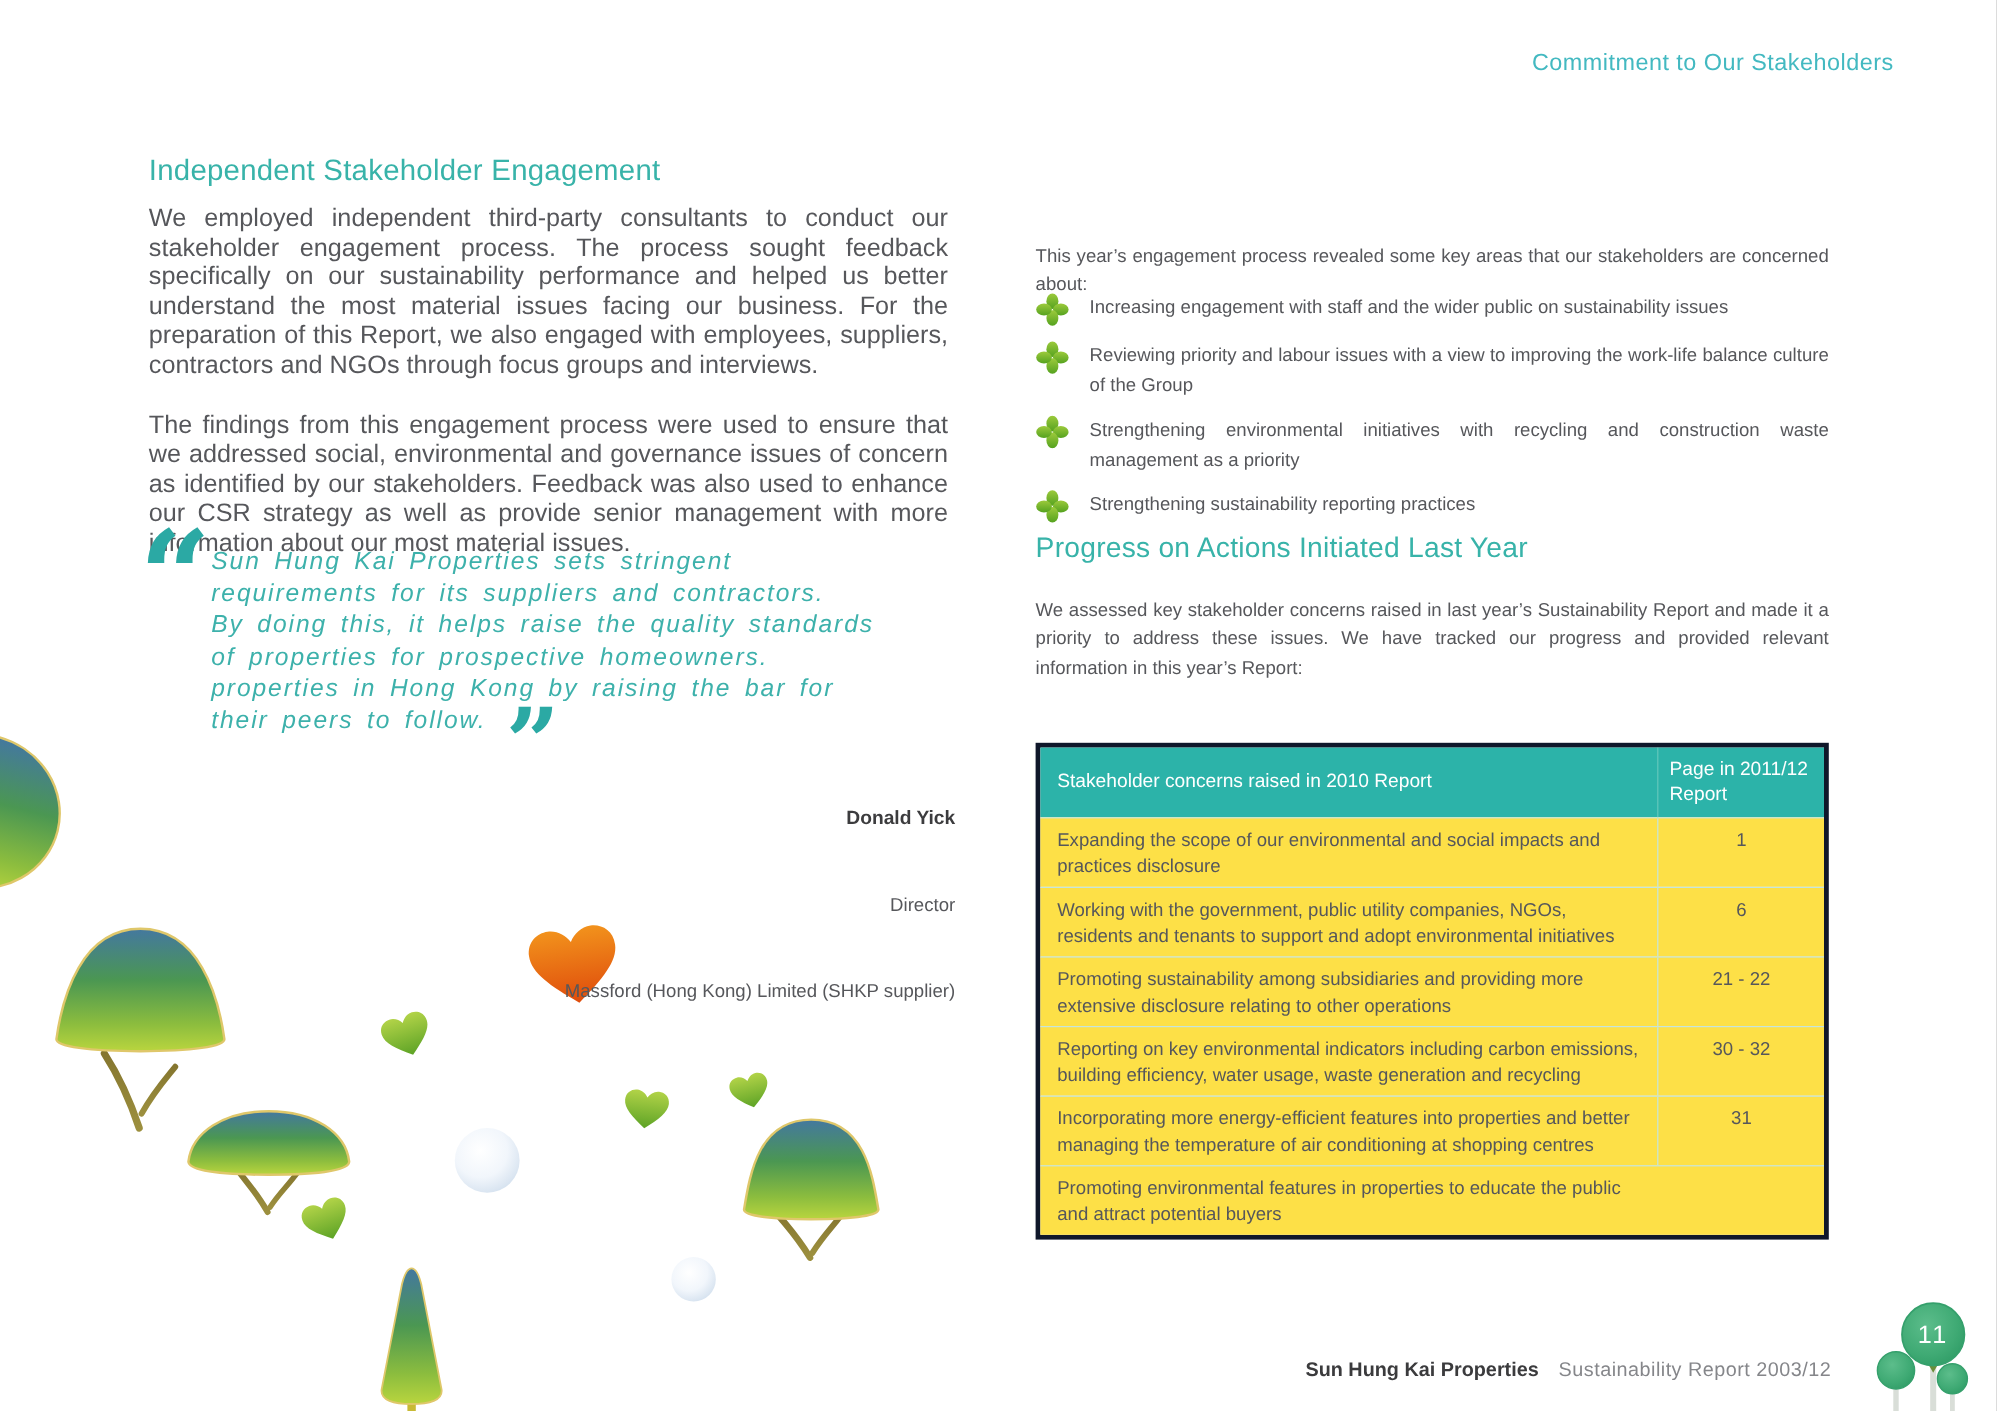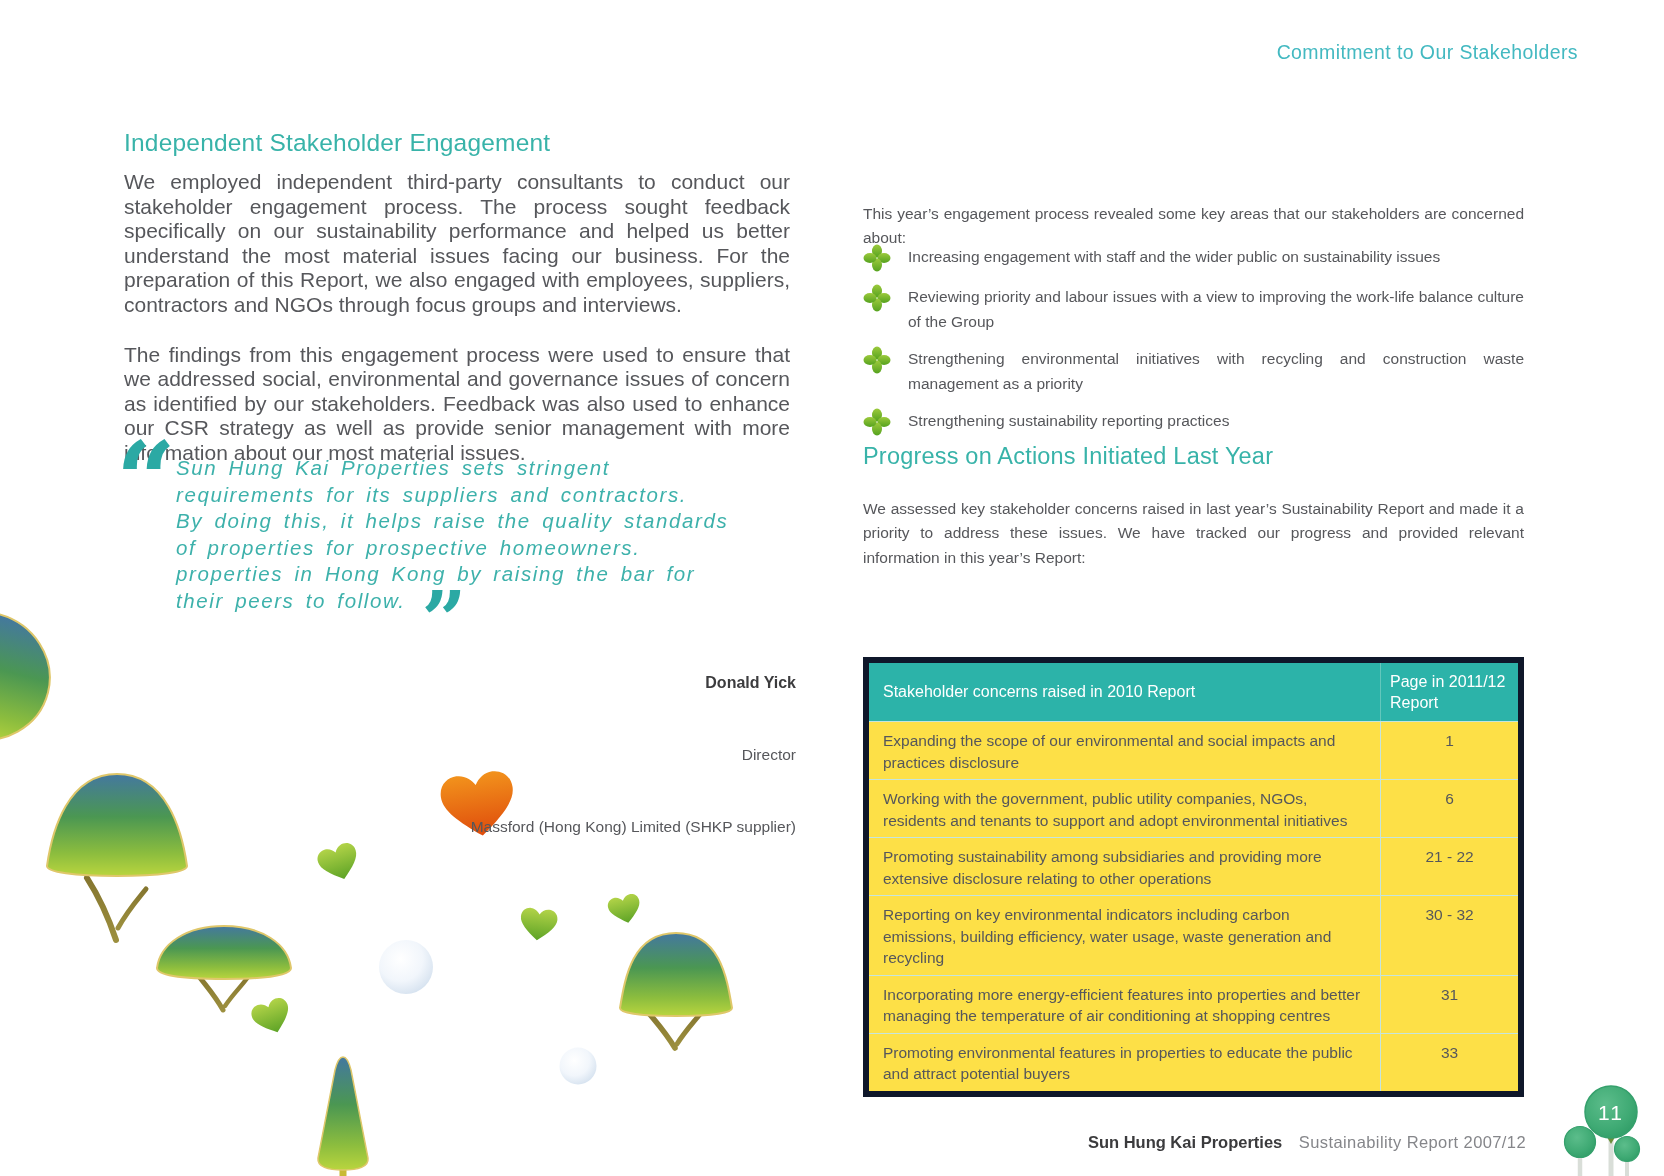--- a/index.html
+++ b/index.html
@@ -59,22 +59,22 @@
   .h-progress{
     position:absolute;left:863px;top:443px;margin:0;
     font-size:23.5px;font-weight:400;color:#38b3a9;letter-spacing:.2px;
   }
   .r-progress{
     position:absolute;left:863px;top:481px;width:661px;
     font-size:15.5px;line-height:24.6px;color:#56575b;text-align:justify;
   }
   
   .concern-table{
-    position:absolute;left:863px;top:657px;width:661px;
-    border:6px solid #0f172a;box-sizing:border-box;
+    position:absolute;left:863px;top:619px;width:661px;
+    border:4px solid #0f172a;box-sizing:border-box;
   }
   .tbl-header{display:flex;background:#2cb3a9;color:#ffffff;min-height:56px;}
   .th1{
     width:519px;box-sizing:border-box;padding:8px 14px;
     display:flex;align-items:center;font-size:16px;
   }
   .th2{
     width:140px;box-sizing:border-box;padding:8px 4px 8px 9px;
     border-left:1px solid #63c7bc;display:flex;align-items:center;
     font-size:16px;line-height:21px;
@@ -303,23 +303,22 @@
     <div class="tbl-row">
       <div class="td1">Reporting on key environmental indicators including carbon emissions, building efficiency, water usage, waste generation and recycling</div>
       <div class="td2">30 - 32</div>
     </div>
     <div class="tbl-row">
       <div class="td1">Incorporating more energy-efficient features into properties and better managing the temperature of air conditioning at shopping centres</div>
       <div class="td2">31</div>
     </div>
     <div class="tbl-row">
       <div class="td1">Promoting environmental features in properties to educate the public and attract potential buyers</div>
-      <div class="td2">33</div>
     </div>
   </div>
 
   <div class="footer-line">
     <span class="footer-brand">Sun Hung Kai Properties</span>
-    <span class="footer-report">Sustainability Report 2007/12</span>
+    <span class="footer-report">Sustainability Report 2003/12</span>
   </div>
   <div class="page-badge">11</div>
 
 </div>
 
 </body></html>

